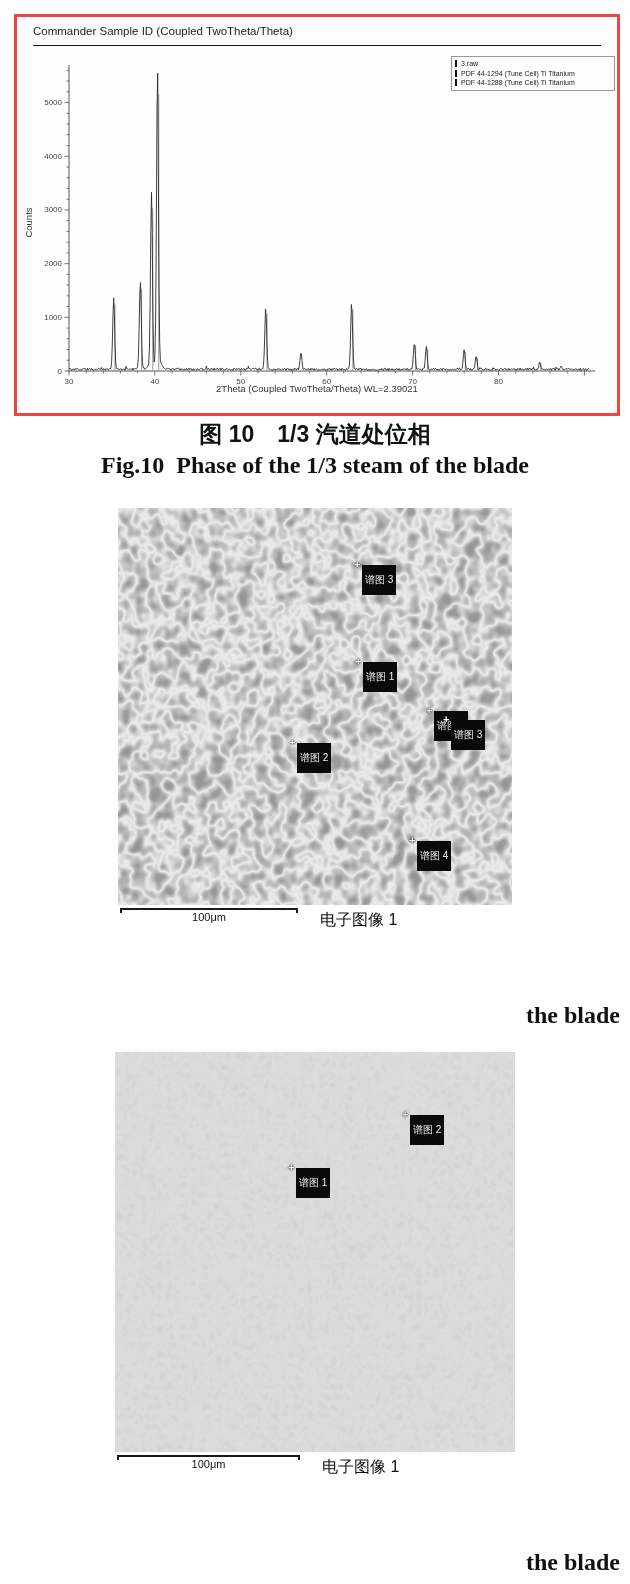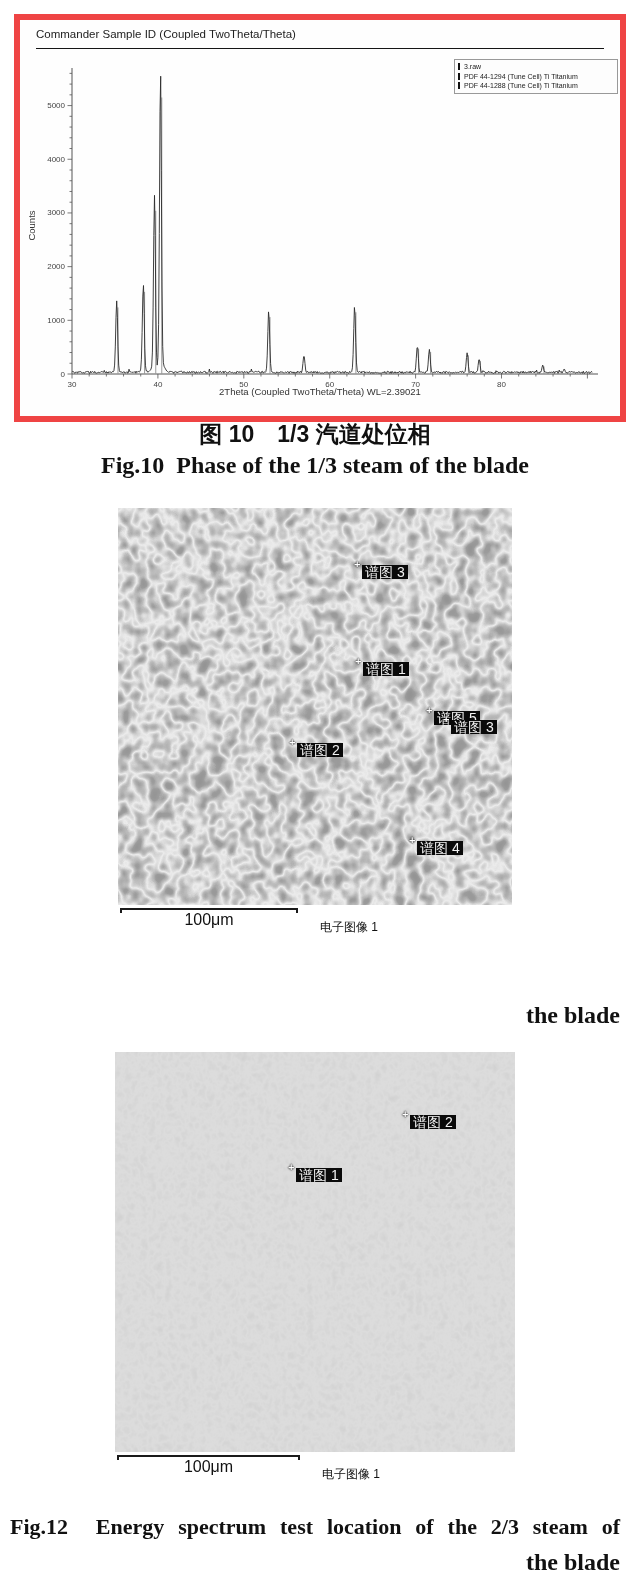--- a/index.html
+++ b/index.html
@@ -1,21 +1,21 @@
 <!DOCTYPE html>
 <html><head>
 <meta charset="utf-8">
 <style>
   html,body{margin:0;padding:0;background:#fff;}
   #page{position:relative;width:630px;height:1584px;background:#ffffff;overflow:hidden;
         font-family:"Liberation Sans",sans-serif;color:#111;}
 
   
   .xrd-panel{position:absolute;left:14px;top:14px;width:600px;height:396px;
-             background:#fefefe;border:6px solid #ef4444;}
+             background:#fefefe;border:3px solid #ef4444;}
   .xrd-title{position:absolute;left:16px;top:8px;font-size:11.5px;color:#222;}
   .title-rule{position:absolute;left:16px;top:28px;width:568px;height:0;border-top:1.5px solid #151515;}
   #xrd-svg{position:absolute;left:2px;top:46px;}
   .xrd-ylabel{position:absolute;left:-14px;top:200px;font-size:9.5px;color:#333;
               transform:rotate(-90deg);transform-origin:center;width:50px;text-align:center;}
   .xrd-xlabel{position:absolute;left:0;top:366px;width:100%;text-align:center;font-size:9.5px;color:#333;}
   .xrd-legend{position:absolute;left:434px;top:39px;width:164px;background:#fdfdfd;
               border:1px solid #999;padding:2px 3px;box-sizing:border-box;}
   .legend-item{display:flex;align-items:center;font-size:7px;line-height:9.5px;color:#222;white-space:nowrap;}
   .legend-swatch{display:inline-block;width:2px;height:7px;background:#111;margin-right:4px;flex:0 0 auto;}
@@ -28,30 +28,30 @@
   .cap-en-just{position:absolute;left:10px;width:610px;font-weight:bold;font-size:22px;
                font-family:"Liberation Serif","DejaVu Serif",serif;
                text-align:justify;text-align-last:justify;}
   .cap-en-left{position:absolute;left:10px;width:610px;font-weight:bold;font-size:24px;
                font-family:"Liberation Serif","DejaVu Serif",serif;text-align:right;}
 
   
   .sem-fig{position:absolute;}
   .sem-canvas{position:relative;overflow:hidden;}
   .sem-canvas svg{display:block;}
-  .spec-label{position:absolute;background:#0a0a0a;color:#f2f2f2;font-size:14px;
-              line-height:14px;height:14px;padding:0 3px;white-space:nowrap;
+  .spec-label{position:absolute;background:#0a0a0a;color:#f2f2f2;font-size:10px;
+              line-height:14px;height:14px;padding:8px 3px;white-space:nowrap;
               font-family:"Liberation Sans",sans-serif;}
   .spec-label::before{content:"+";position:absolute;left:-8px;top:-8px;color:#fff;
               font-size:11px;font-weight:bold;text-shadow:0 0 2px #000,0 0 1px #000;}
   .sem-strip{position:relative;height:18px;background:#fff;}
   .scalebar{position:absolute;left:2px;top:3px;height:5px;box-sizing:border-box;
             border-top:2px solid #1a1a1a;border-left:2px solid #1a1a1a;border-right:2px solid #1a1a1a;}
-  .scalebar-label{position:absolute;left:2px;top:6px;text-align:center;font-size:16px;color:#111;}
-  .img-label{position:absolute;top:14px;font-size:12px;color:#111;}
+  .scalebar-label{position:absolute;left:2px;top:6px;text-align:center;font-size:11px;color:#111;}
+  .img-label{position:absolute;top:5px;font-size:16px;color:#111;}
 </style>
 </head>
 <body>
 
 <div id="page">
 
   <div class="xrd-panel">
     <div class="xrd-title">Commander Sample ID (Coupled TwoTheta/Theta)</div>
     <div class="title-rule"></div>
     <svg id="xrd-svg" width="586" height="332">
@@ -218,16 +218,15 @@
     <span class="spec-label" style="left: 295px; top: 63px;">谱图 2</span>
         <span class="spec-label" style="left: 181px; top: 116px;">谱图 1</span>
       </div>
     <div class="sem-strip">
       <div class="scalebar" style="width:183px"></div>
       <div class="scalebar-label" style="width:183px">100μm</div>
       <div class="img-label" style="left:207px">电子图像 1</div>
     </div>
   </div>
 
-  <div class="cap-en-just" style="top:1514px">Fig.12&nbsp;&nbsp;Energy spectrum test location of the 2/3 steam of</div>
   <div class="cap-en-left" style="top:1549px">the blade</div>
 
 </div>
 
 </body></html>

